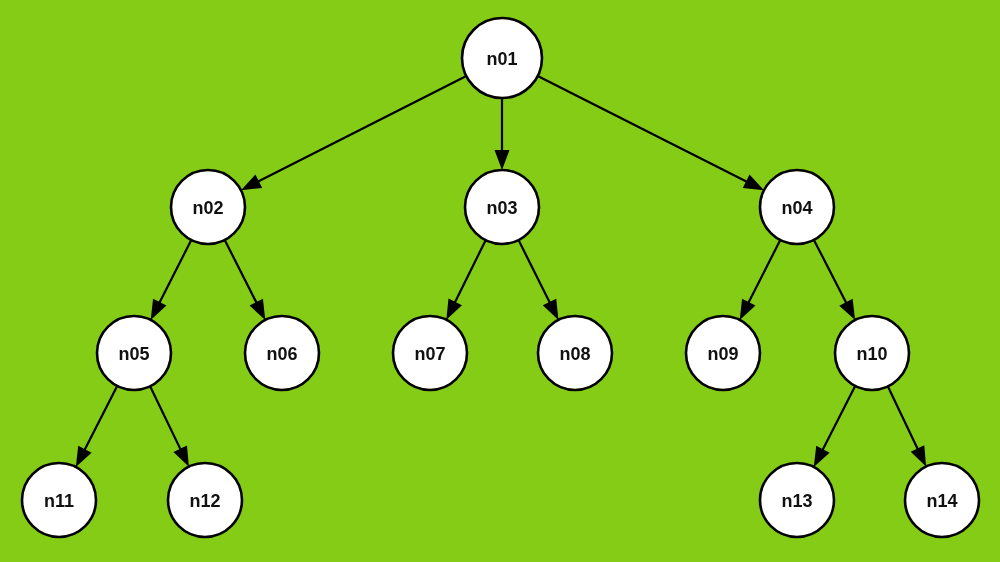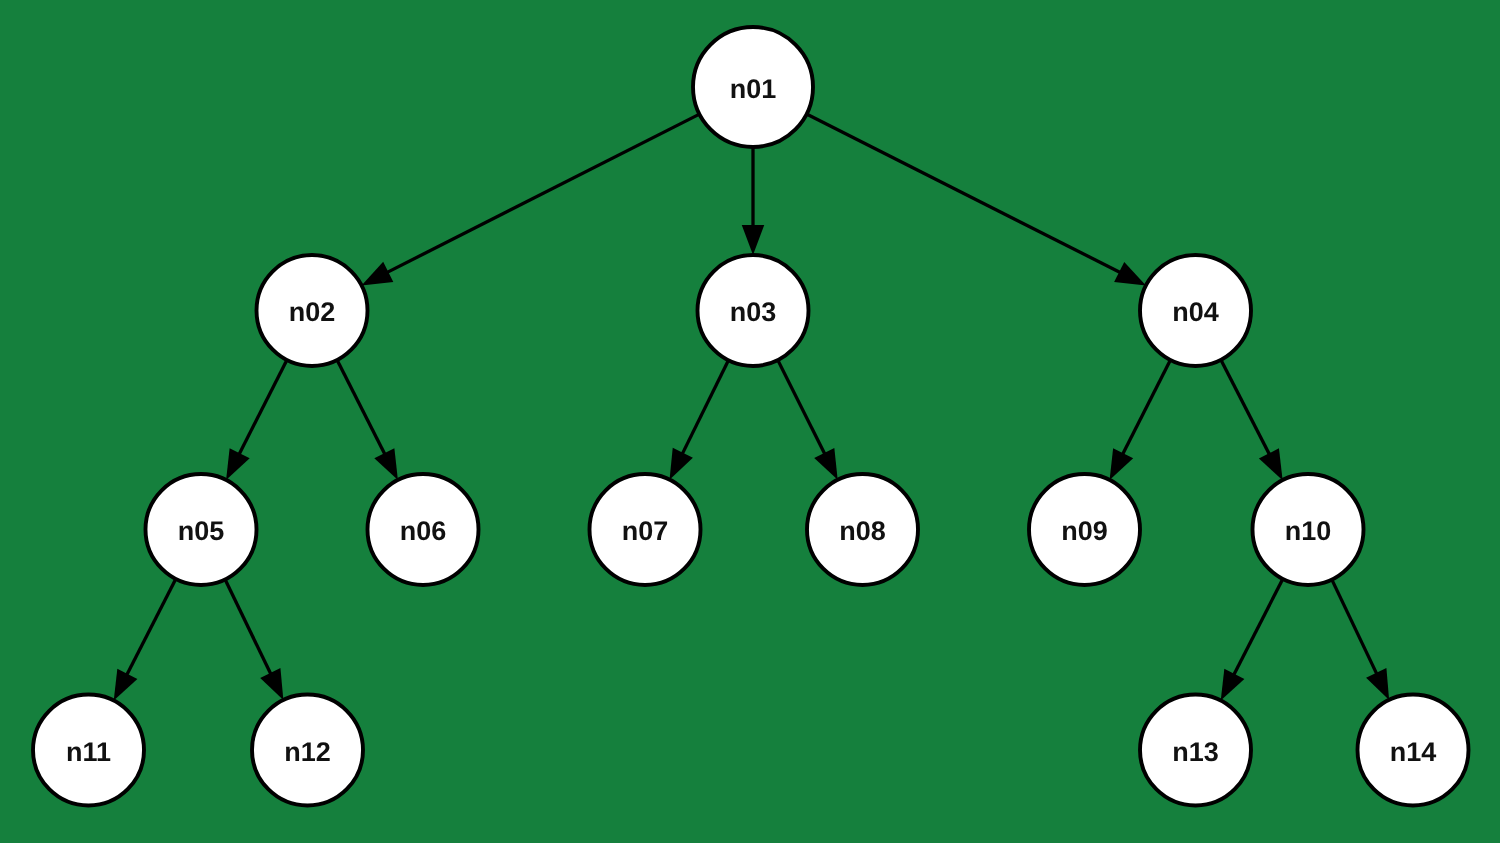--- a/index.html
+++ b/index.html
@@ -7,21 +7,21 @@
     padding: 0;
     background: #ffffff;
   }
   body {
     font-family: "Liberation Sans", sans-serif;
   }
   #canvas-wrap {
     position: relative;
     width: 1000px;
     height: 562px;
-    background: #15803d;
+    background: #84cc16;
     overflow: hidden;
     text-align: center;
   }
   #tree-svg {
     display: block;
     width: 1000px;
     height: 562px;
   }
   .edge-line {
     stroke: #000000;

